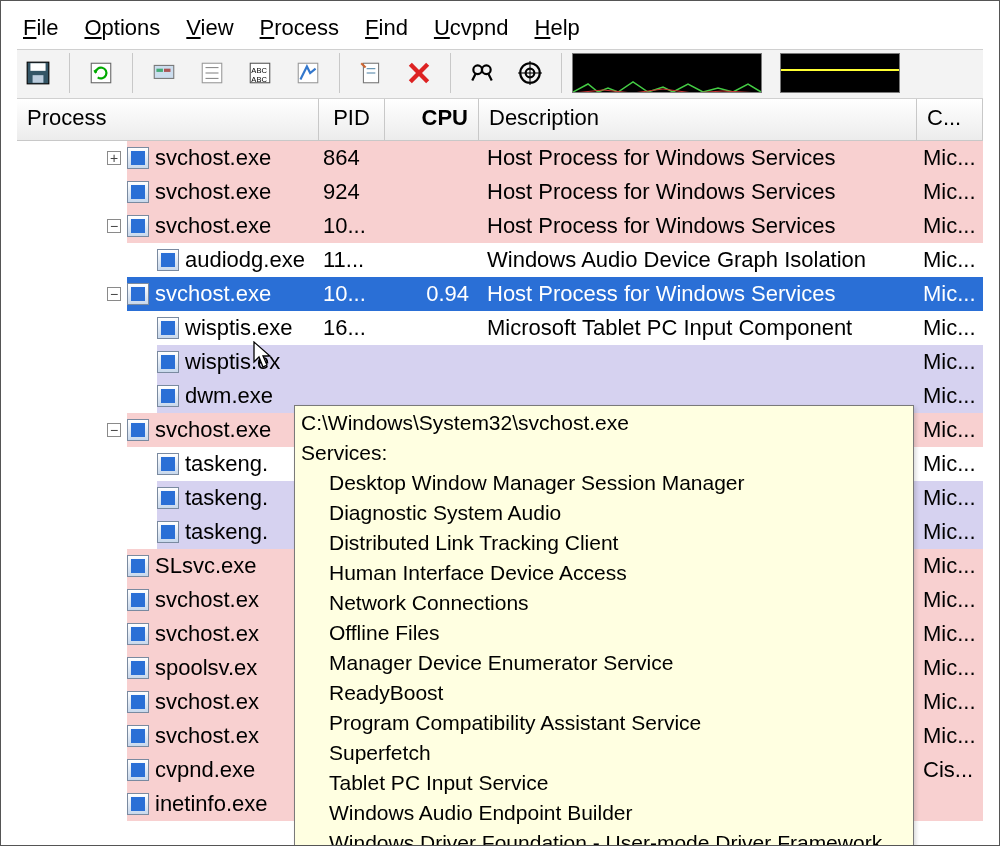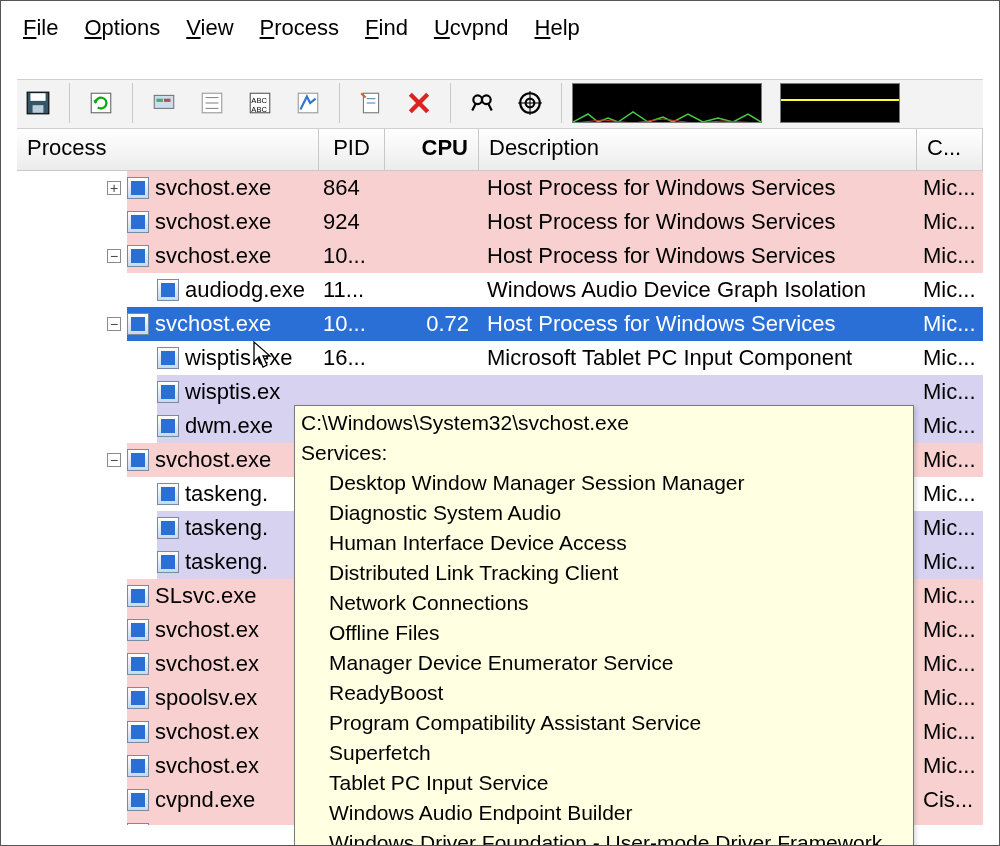--- a/index.html
+++ b/index.html
@@ -24,21 +24,20 @@
   
   .toolbar {
     display: flex;
     align-items: center;
     gap: 6px;
     padding: 2px 0 4px 0;
     border-top: 1px solid #d0d0d0;
     border-bottom: 1px solid #d0d0d0;
     background: #f3f3f3;
     height: 50px;
-    margin-top: 30px;
   }
   .tb-btn {
     width: 42px; height: 42px;
     border: 1px solid transparent;
     display: flex; align-items: center; justify-content: center;
     background: #f3f3f3;
   }
   .tb-sep { width:1px; height:40px; background:#c8c8c8; margin:0 4px; }
   .tb-ico { width:26px; height:26px; }
   .graph {
@@ -320,21 +319,21 @@
         <span class="exp-spacer" style="width: 30px;"></span>
         <span class="exp-spacer" style="width: 30px;"></span>
         <span class="exp-spacer" style="width: 30px;"></span>
         <span class="expander">−</span>
         <span class="name-wrap">
           <span class="proc-ico"></span>
           <span>svchost.exe</span>
         </span>
       </div>
       <div class="c-pid">10...</div>
-      <div class="c-cpu">0.72</div>
+      <div class="c-cpu">0.94</div>
       <div class="c-desc">Host Process for Windows Services</div>
       <div class="c-comp">Mic...</div>
     </div>
     <div class="row white">
       <div class="c-process">
         <span class="exp-spacer" style="width: 30px;"></span>
         <span class="exp-spacer" style="width: 30px;"></span>
         <span class="exp-spacer" style="width: 30px;"></span>
         <span class="exp-spacer" style="width: 30px;"></span>
         <span class="exp-spacer"></span>
@@ -578,22 +577,22 @@
       <div class="c-comp"></div>
     </div>
   </div>
 
 <div class="tooltip">
   <div>C:\Windows\System32\svchost.exe</div>
   <div>Services:</div>
   <div id="tooltip-services">
       <div class="svc">Desktop Window Manager Session Manager</div>
       <div class="svc">Diagnostic System Audio</div>
+      <div class="svc">Distributed Link Tracking Client</div>
       <div class="svc">Human Interface Device Access</div>
-      <div class="svc">Distributed Link Tracking Client</div>
       <div class="svc">Network Connections</div>
       <div class="svc">Offline Files</div>
       <div class="svc">Manager Device Enumerator Service</div>
       <div class="svc">ReadyBoost</div>
       <div class="svc">Program Compatibility Assistant Service</div>
       <div class="svc">Superfetch</div>
       <div class="svc">Tablet PC Input Service</div>
       <div class="svc">Windows Audio Endpoint Builder</div>
       <div class="svc">Windows Driver Foundation - User-mode Driver Framework</div>
     </div>

